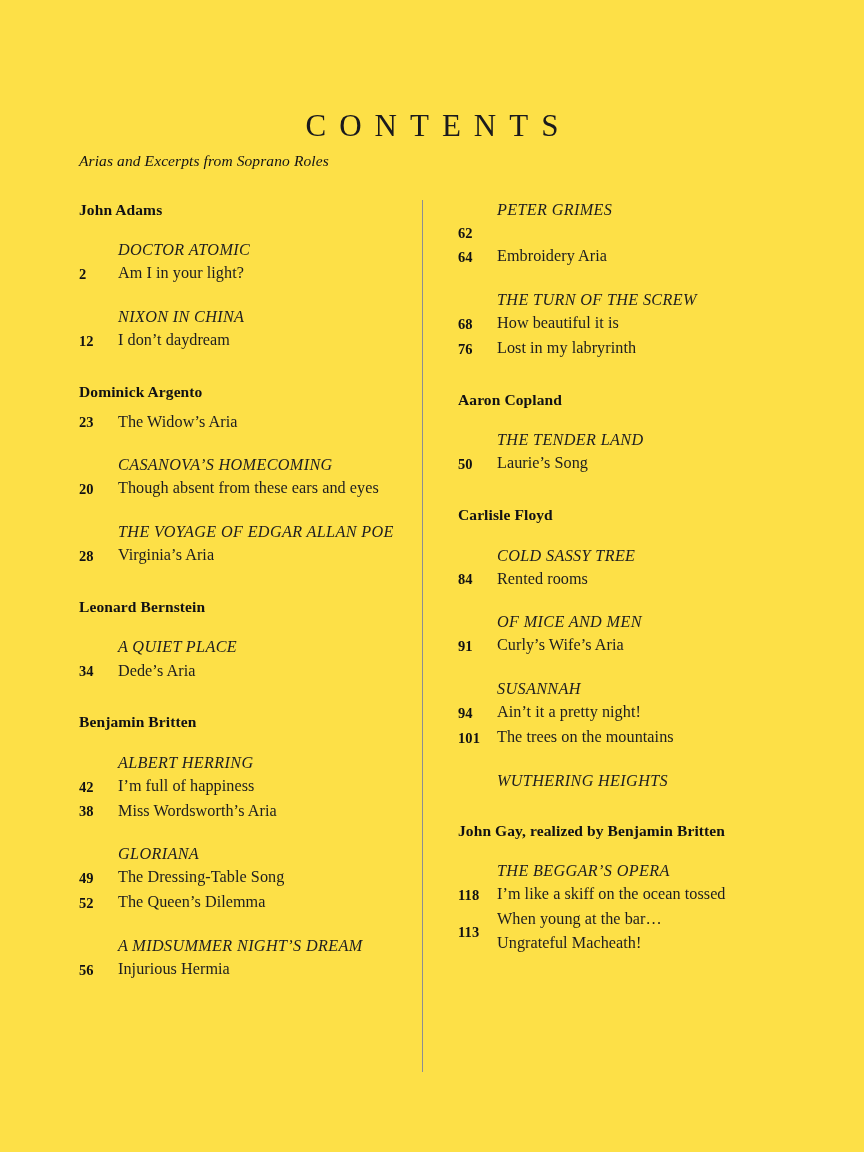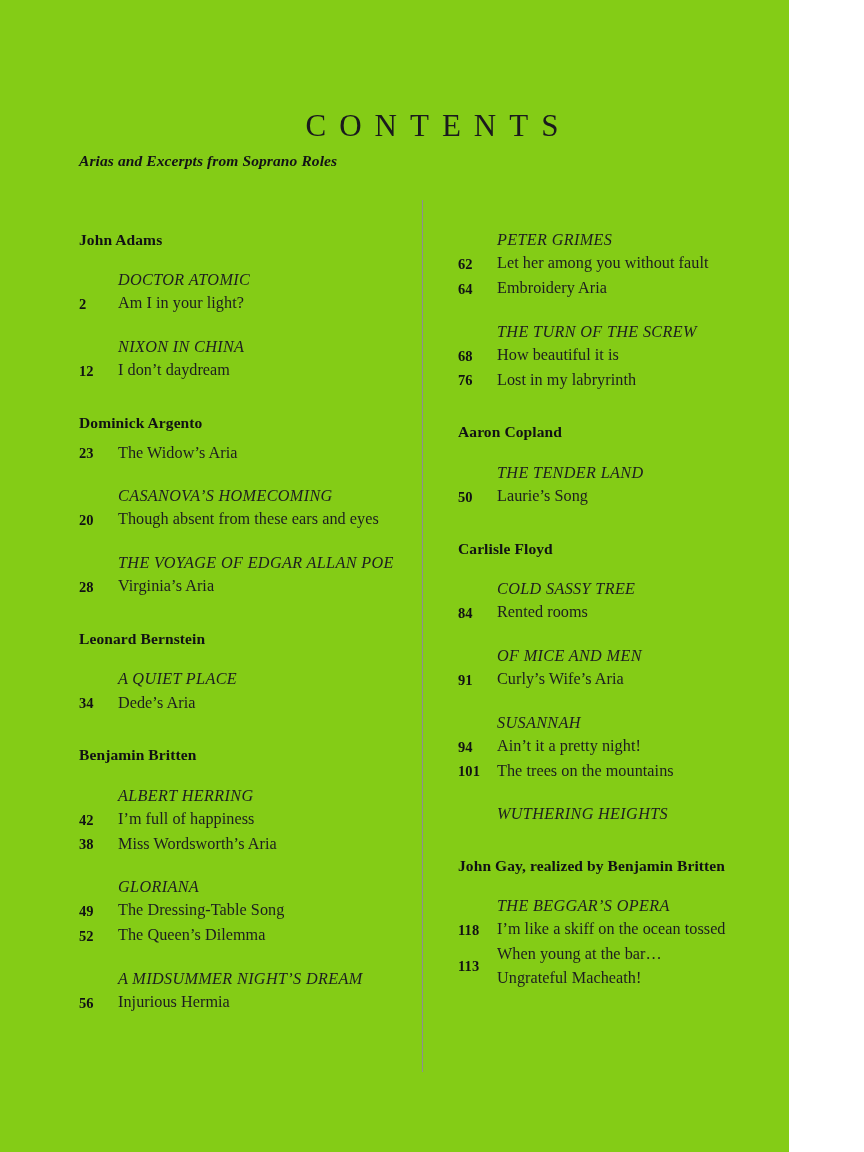--- a/index.html
+++ b/index.html
@@ -2,23 +2,23 @@
 <html><head>
 <meta charset="utf-8">
 <style>
   html, body {
     margin: 0;
     padding: 0;
     background: #ffffff;
   }
   .page {
     position: relative;
-    width: 789px;
+    width: 864px;
     height: 1152px;
-    background: #84cc16;
+    background: #fde047;
     font-family: "Liberation Serif", "DejaVu Serif", serif;
     color: #17171a;
     overflow: hidden;
     box-sizing: border-box;
   }
 
   
   .contents-title {
     position: absolute;
     top: 88px;
@@ -32,21 +32,21 @@
     color: #1a1a1d;
     line-height: 1.1;
   }
 
   
   .subtitle {
     position: absolute;
     top: 152px;
     left: 79px;
     font-size: 15.5px;
-    font-weight: 700;
+    font-weight: 400;
     font-style: italic;
     letter-spacing: 0.1px;
     color: #131316;
   }
 
   
   .divider {
     position: absolute;
     left: 422px;
     top: 200px;
@@ -57,21 +57,21 @@
 
   
   .col {
     position: absolute;
     top: 200px;
   }
   .col-left  { left: 79px;  width: 330px; }
   .col-right { left: 458px; width: 345px; }
 
   
-  .composer-group { margin-bottom: 0; margin-top: 30px; }
+  .composer-group { margin-bottom: 0; }
 
   .composer {
     font-size: 15.5px;
     font-weight: 700;
     color: #111114;
     letter-spacing: 0.1px;
     margin: 0 0 9px 0;
     line-height: 1.25;
   }
   
@@ -195,21 +195,20 @@
           <span class="entry-page">56</span>
           <span class="entry-title"><span>Injurious Hermia</span></span>
         </div>
       </div>
     </div>
   <div class="col col-right">
       <div class="composer-group">
         <div class="work">PETER GRIMES</div>
         <div class="entry">
           <span class="entry-page">62</span>
-          <span class="entry-title"><span>Let her among you without fault</span></span>
         </div>
         <div class="entry">
           <span class="entry-page">64</span>
           <span class="entry-title"><span>Embroidery Aria</span></span>
         </div>
         <div class="work">THE TURN OF THE SCREW</div>
         <div class="entry">
           <span class="entry-page">68</span>
           <span class="entry-title"><span>How beautiful it is</span></span>
         </div>

